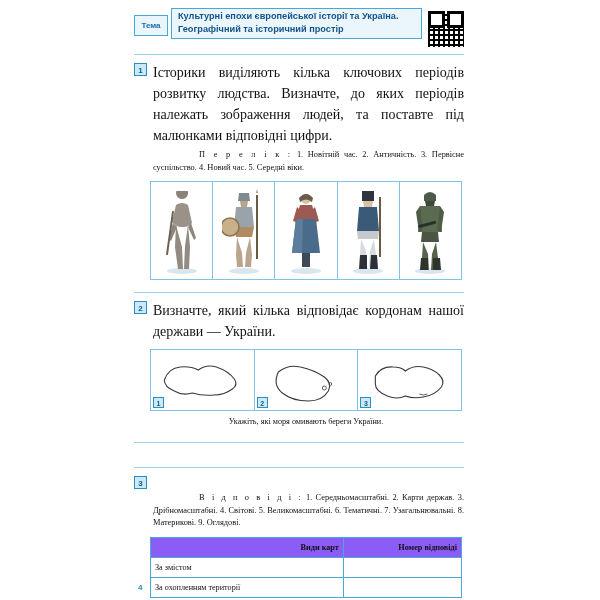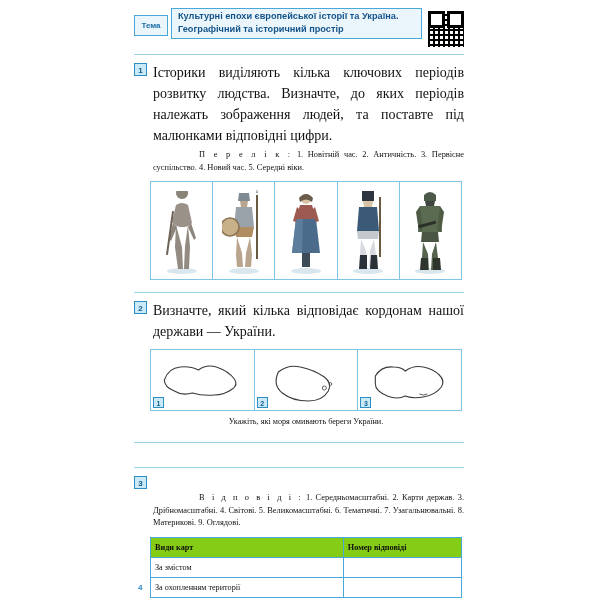--- a/index.html
+++ b/index.html
@@ -197,23 +197,23 @@
     border-collapse: collapse;
     width: calc(100% - 28px);
     font-size: 8.2px;
   }
   table.karty th, table.karty td {
     border: 1px solid #4aa8d8;
     padding: 3px 4px;
     height: 13px;
   }
   table.karty th {
-    background: #84cc16;
-    font-weight: bold;
-    text-align: left;
+    background: #8b5cf6;
+    font-weight: bold;
+    text-align: right;
   }
   table.karty td.col2 { width: 38%; }
 
   .folio {
     position: absolute;
     left: 8px;
     bottom: 8px;
     font-family: "Liberation Sans", sans-serif;
     font-size: 8px;
     color: #2b8fc4;

